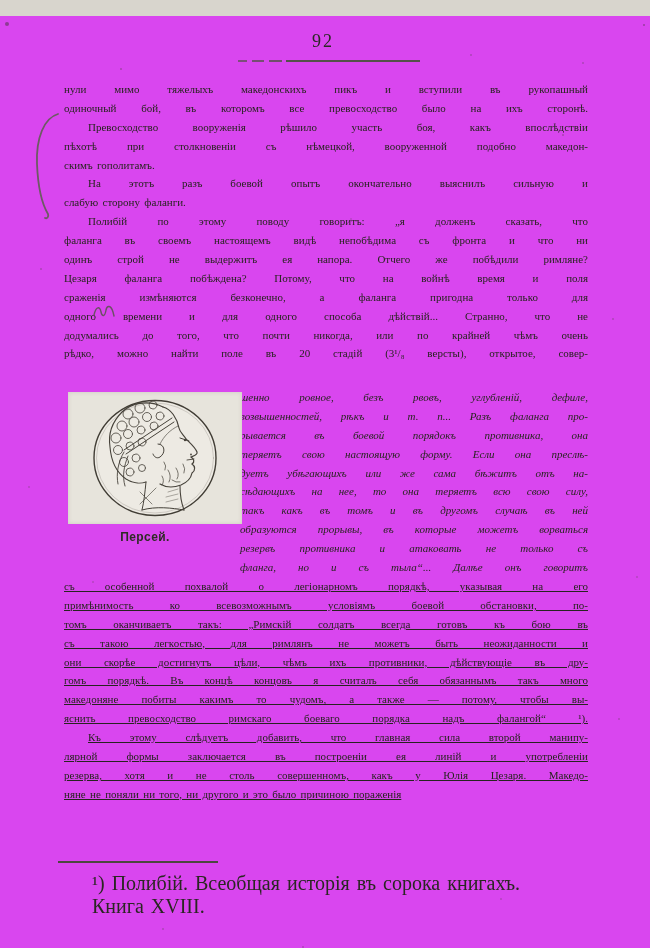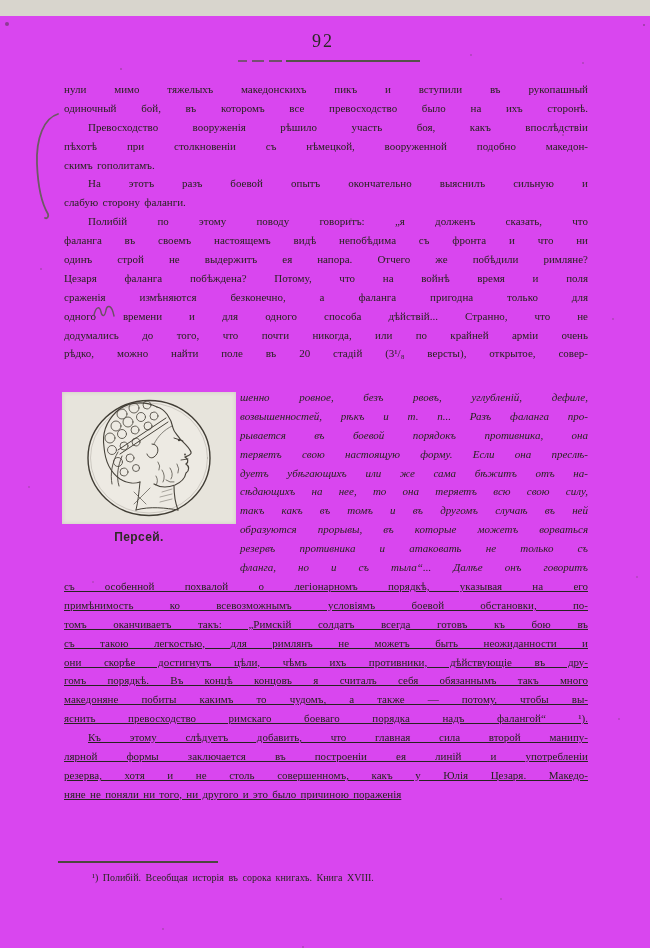--- a/index.html
+++ b/index.html
@@ -26,32 +26,32 @@
   #cont{top:561px;text-decoration:underline;}
   .line{
     height:18.9px;line-height:18.9px;font-size:11px;
     text-align:justify;text-align-last:justify;
     word-spacing:1.6px;overflow:visible;
   }
   .line.indent{padding-left:24px;}
   .line.end{text-align-last:left;}
   
   .wraprow{position:absolute;left:62px;top:372px;width:526px;}
-  .figure{position:absolute;left:0;top:4px;width:154px;}
+  .figure{position:absolute;left:6px;top:4px;width:154px;}
   .figure-img{width:174px;height:132px;background:#e7e4dc;box-shadow:0 0 4px rgba(90,85,70,.18) inset;}
   .figure-caption{
     margin-top:6px;text-align:center;font-size:12px;font-weight:700;
     font-family:"Liberation Sans","DejaVu Sans",sans-serif;color:#2e2b25;letter-spacing:.4px;
   }
   .wraplines{margin-left:178px;width:348px;font-style:italic;}
   
   .foot-rule{position:absolute;left:58px;top:845px;width:160px;height:1.6px;background:#4b473f;}
   .footnote{
     position:absolute;left:92px;top:856px;width:480px;
-    font-size:10px;word-spacing:2px;color:#2a2722;
+    font-size:20px;word-spacing:2px;color:#2a2722;
   }
   
   .pencil{position:absolute;pointer-events:none;}
   .specks{position:absolute;left:0;top:0;width:2px;height:2px;border-radius:50%;
     background:transparent;
     box-shadow:
       120px 52px 0 0 rgba(70,64,52,.35), 470px 38px 0 0 rgba(70,64,52,.3),
       562px 118px 0 0 rgba(70,64,52,.35), 40px 252px 0 0 rgba(70,64,52,.3),
       612px 302px 0 0 rgba(70,64,52,.3), 92px 565px 0 0 rgba(70,64,52,.25),
       618px 702px 0 0 rgba(70,64,52,.3), 302px 930px 0 0 rgba(70,64,52,.3),
@@ -81,21 +81,21 @@
       <div class="line">пѣхотѣ при столкновеніи съ нѣмецкой, вооруженной подобно македон-</div>
       <div class="line end">скимъ гополитамъ.</div>
       <div class="line indent">На этотъ разъ боевой опытъ окончательно выяснилъ сильную и</div>
       <div class="line end">слабую сторону фаланги.</div>
       <div class="line indent">Полибій по этому поводу говоритъ: „я долженъ сказать, что</div>
       <div class="line">фаланга въ своемъ настоящемъ видѣ непобѣдима съ фронта и что ни</div>
       <div class="line">одинъ строй не выдержитъ ея напора. Отчего же побѣдили римляне?</div>
       <div class="line">Цезаря фаланга побѣждена? Потому, что на войнѣ время и поля</div>
       <div class="line">сраженія измѣняются безконечно, а фаланга пригодна только для</div>
       <div class="line">одного времени и для одного способа дѣйствій... Странно, что не</div>
-      <div class="line">додумались до того, что почти никогда, или по крайней арміи очень</div>
+      <div class="line">додумались до того, что почти никогда, или по крайней чѣмъ очень</div>
       <div class="line">рѣдко, можно найти поле въ 20 стадій (3¹/₈ версты), открытое, совер-</div>
     </div>
 
   <div class="wraprow">
     <div class="figure">
       <div class="figure-img">
         <svg width="174" height="132" viewBox="0 0 174 132" fill="none" stroke="#46423a" stroke-width="1" stroke-linecap="round">
 
           <ellipse cx="87" cy="66" rx="61" ry="57.5" fill="#edeae3" stroke="#413d35" stroke-width="1.4"></ellipse>
           <ellipse cx="87" cy="66" rx="58.5" ry="55" stroke="#6a655a" stroke-width=".5" opacity=".5"></ellipse>

